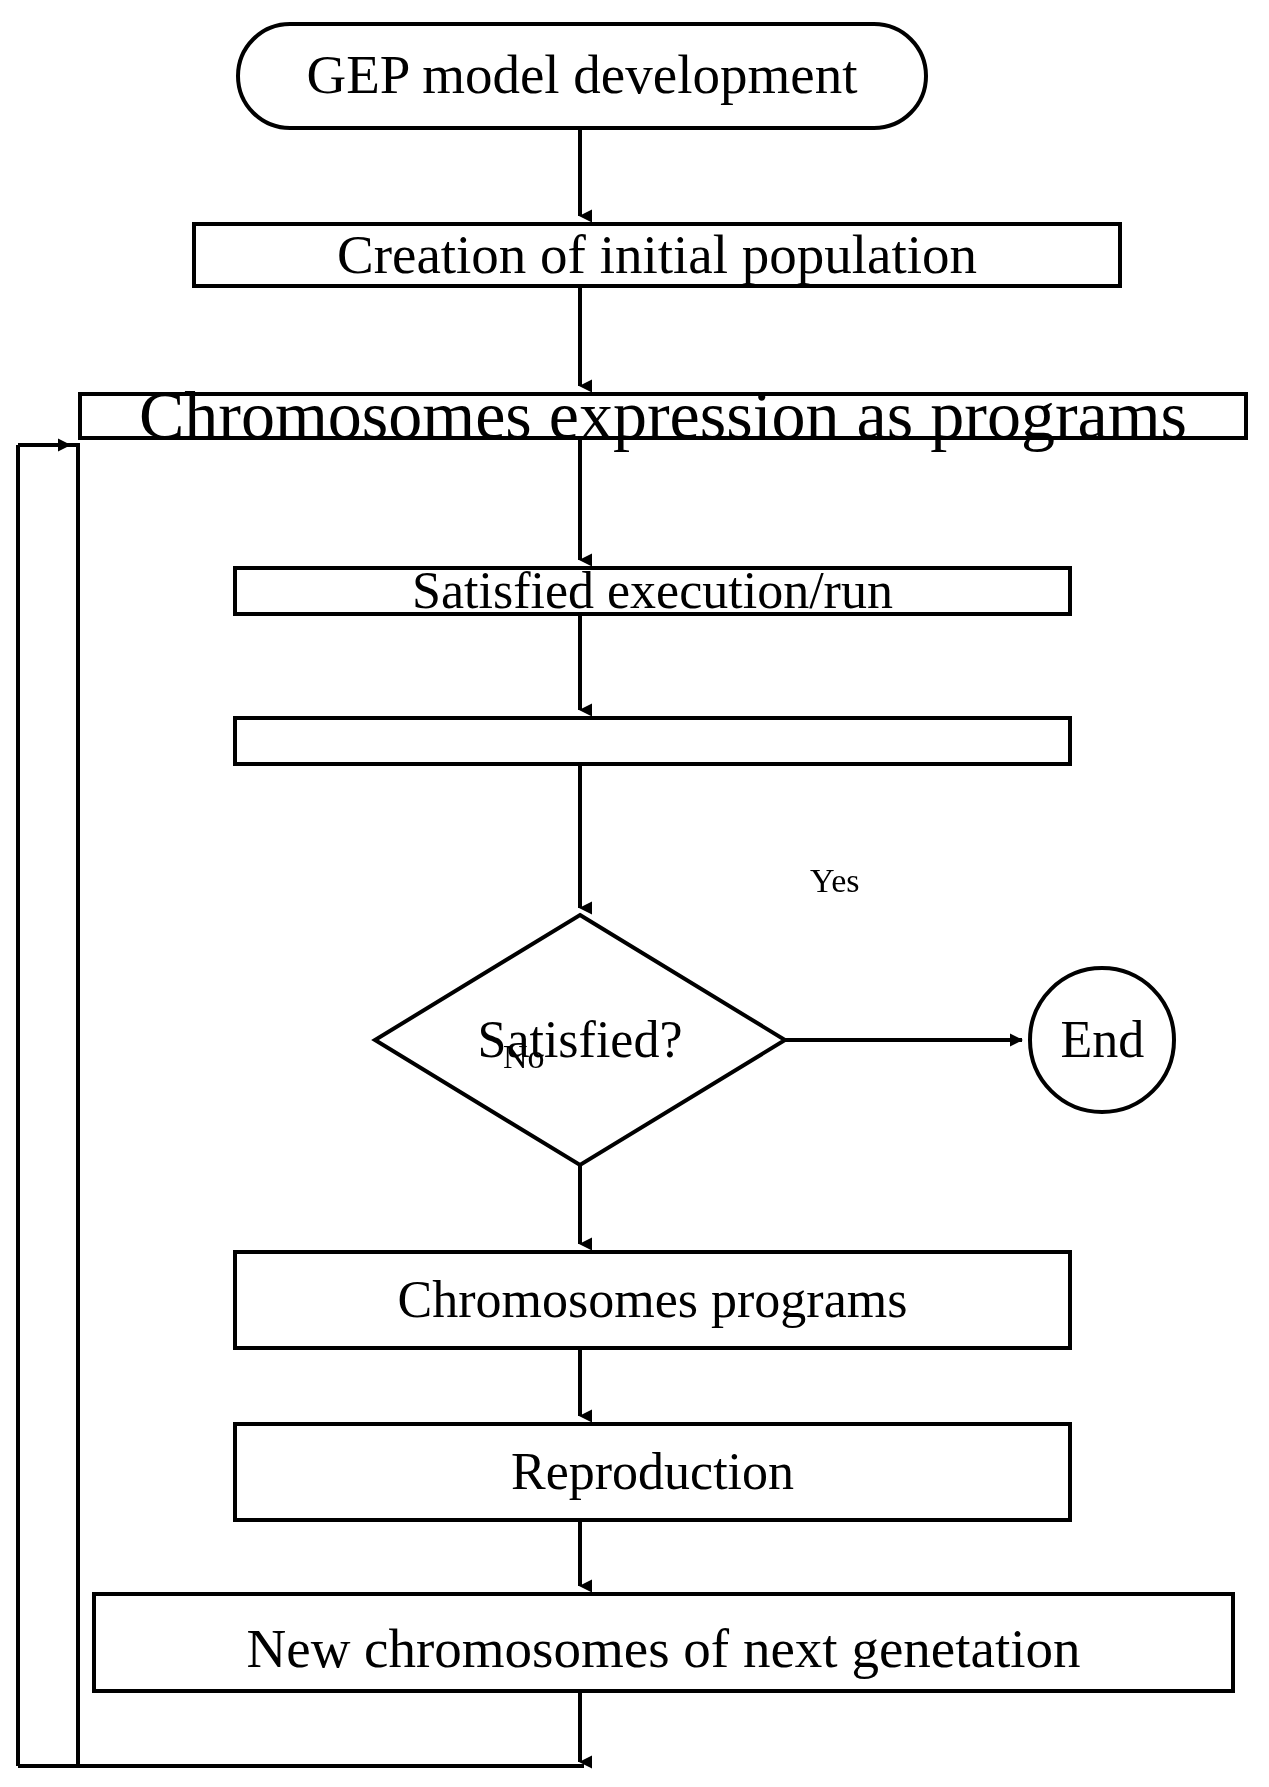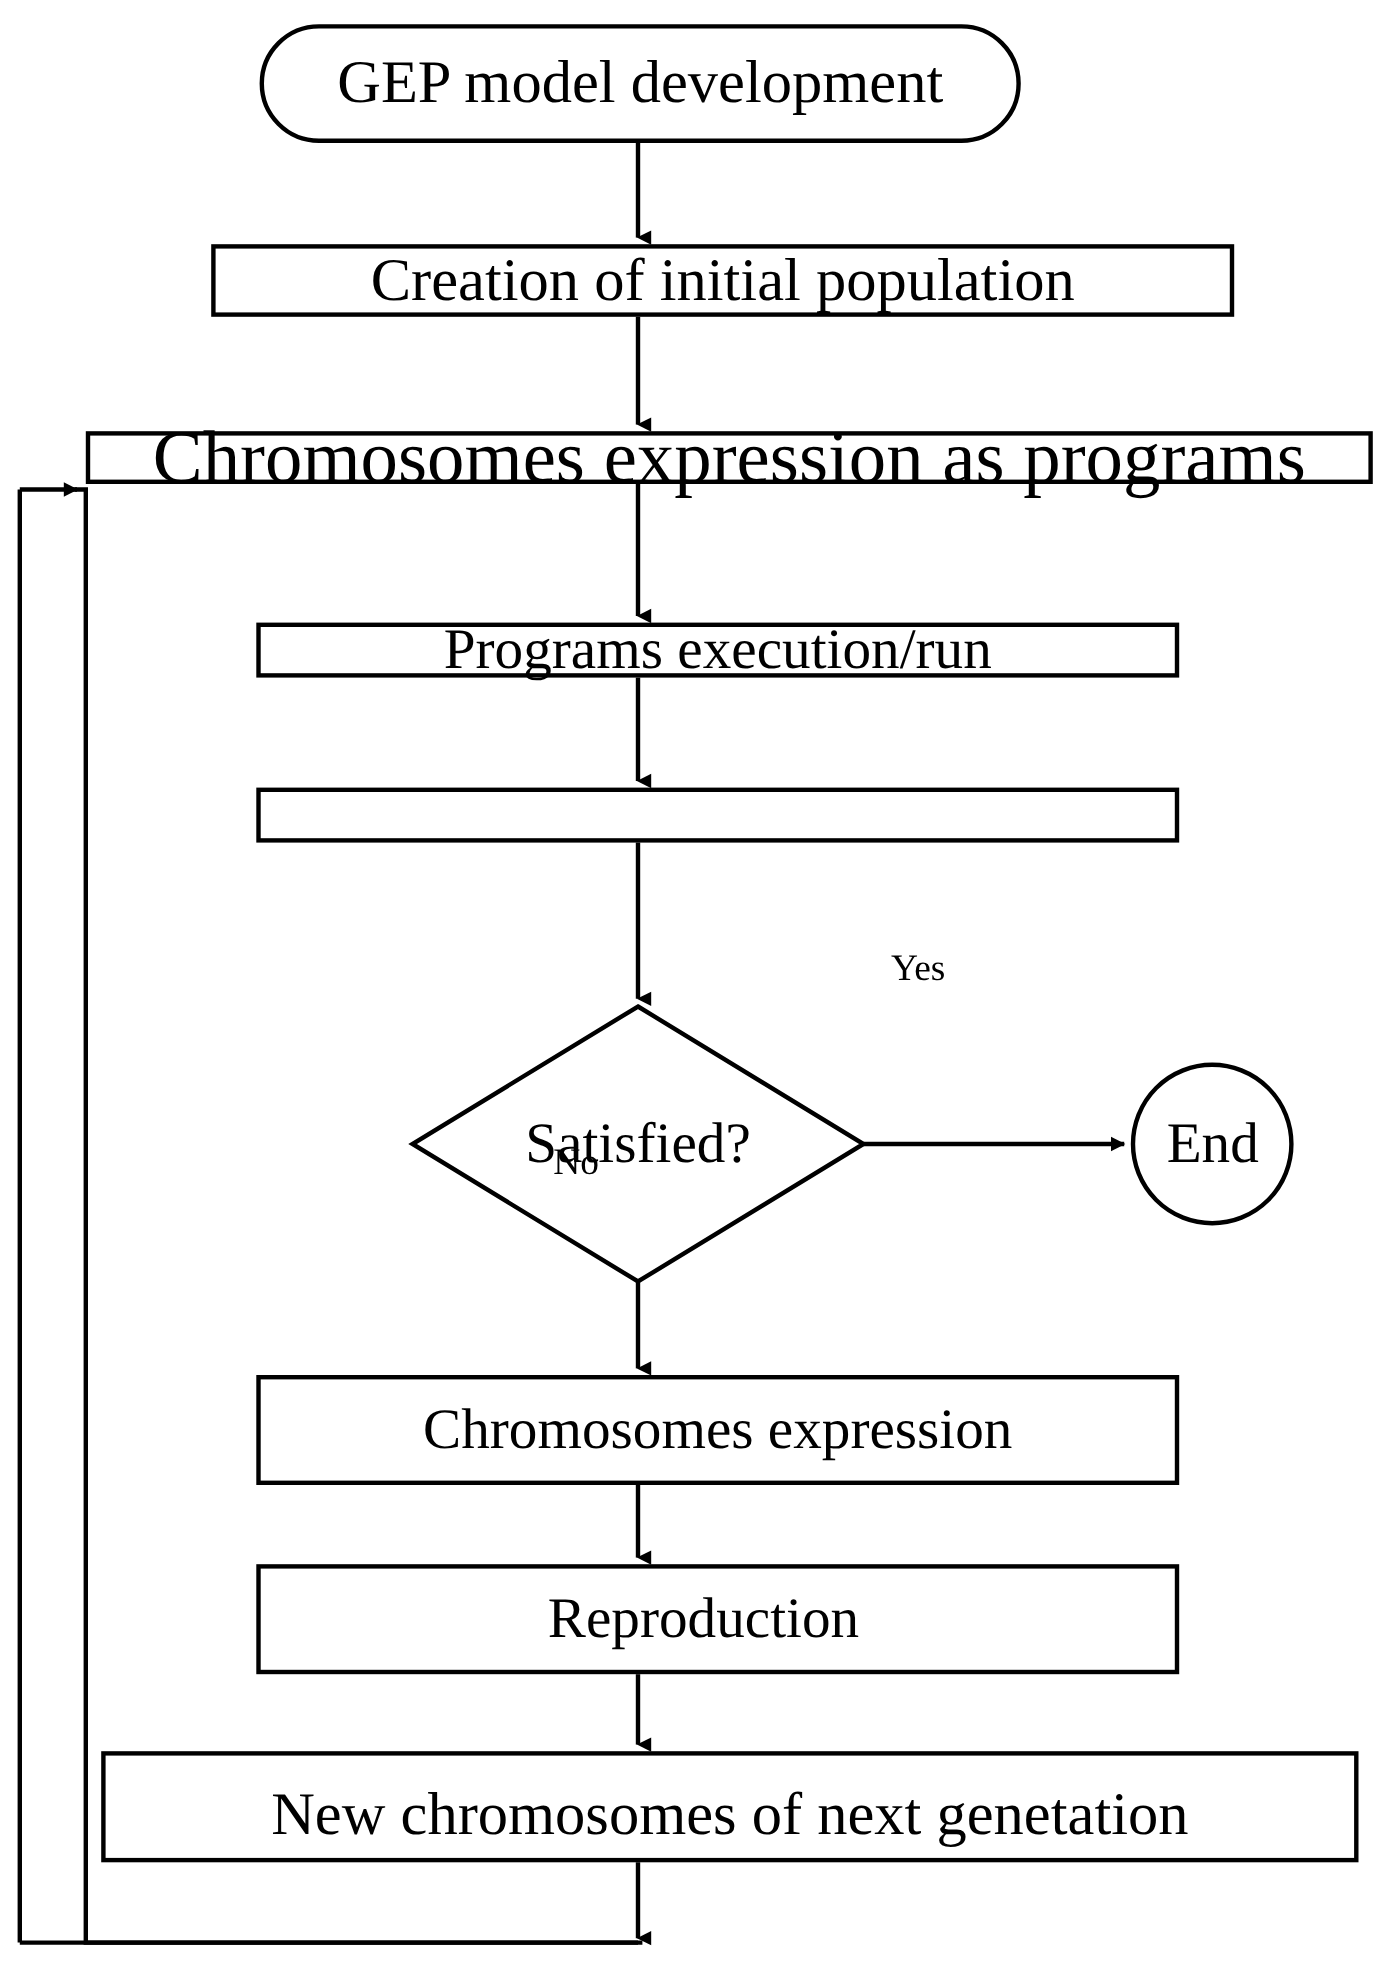--- a/index.html
+++ b/index.html
@@ -44,21 +44,21 @@
 
   
   .lbl-start       { left: 236px; top: 22px;   width: 692px;  height: 106px; font-size: 55px; }
   .lbl-creation    { left: 192px; top: 200px;  width: 930px;  height: 110px; font-size: 55px; }
   .lbl-expression  { left: 78px;  top: 363px;  width: 1170px; height: 106px; font-size: 68px; }
   .lbl-execution   { left: 233px; top: 541px;  width: 839px;  height: 100px; font-size: 52px; }
   .lbl-fitness     { left: 233px; top: 691px;  width: 839px;  height: 100px; font-size: 52px; }
   .lbl-decision    { left: 400px; top: 990px;  width: 360px;  height: 100px; font-size: 52px; }
   .lbl-end         { left: 1030px;top: 990px;  width: 145px;  height: 100px; font-size: 52px; }
   .lbl-selection   { left: 233px; top: 1250px; width: 839px;  height: 100px; font-size: 52px; }
-  .lbl-reproduction{ left: 220px; top: 1422px; width: 839px;  height: 100px; font-size: 52px; }
+  .lbl-reproduction{ left: 233px; top: 1422px; width: 839px;  height: 100px; font-size: 52px; }
   .lbl-newchrom    { left: 92px;  top: 1592px; width: 1143px; height: 113px; font-size: 55px; }
 
   .lbl-yes { left: 790px; top: 862px;  font-size: 34px; margin-left: 20px; }
   .lbl-no  { left: 503px; top: 1038px; font-size: 34px; }
 </style>
 </head>
 <body>
 
 <div id="chart-root">
 
@@ -117,23 +117,23 @@
     <rect x="235" y="1252" width="835" height="96" fill="#ffffff" stroke="#000000" stroke-width="4"></rect>
 
     <rect x="235" y="1424" width="835" height="96" fill="#ffffff" stroke="#000000" stroke-width="4"></rect>
 
     <rect x="94" y="1594" width="1139" height="97" fill="#ffffff" stroke="#000000" stroke-width="4"></rect>
   </svg>
 
   <div class="node-label lbl-start">GEP model development</div>
   <div class="node-label lbl-creation">Creation of initial population</div>
   <div class="node-label lbl-expression">Chromosomes expression as programs</div>
-  <div class="node-label lbl-execution">Programs execution/run</div>
+  <div class="node-label lbl-execution">Satisfied execution/run</div>
   <div class="node-label lbl-decision">Satisfied?</div>
   <div class="node-label lbl-end">End</div>
-  <div class="node-label lbl-selection">Chromosomes expression</div>
+  <div class="node-label lbl-selection">Chromosomes programs</div>
   <div class="node-label lbl-reproduction">Reproduction</div>
   <div class="node-label lbl-newchrom">New chromosomes of next genetation</div>
 
   <div class="edge-label lbl-yes">Yes</div>
   <div class="edge-label lbl-no">No</div>
 
 </div>
 
 </body></html>

